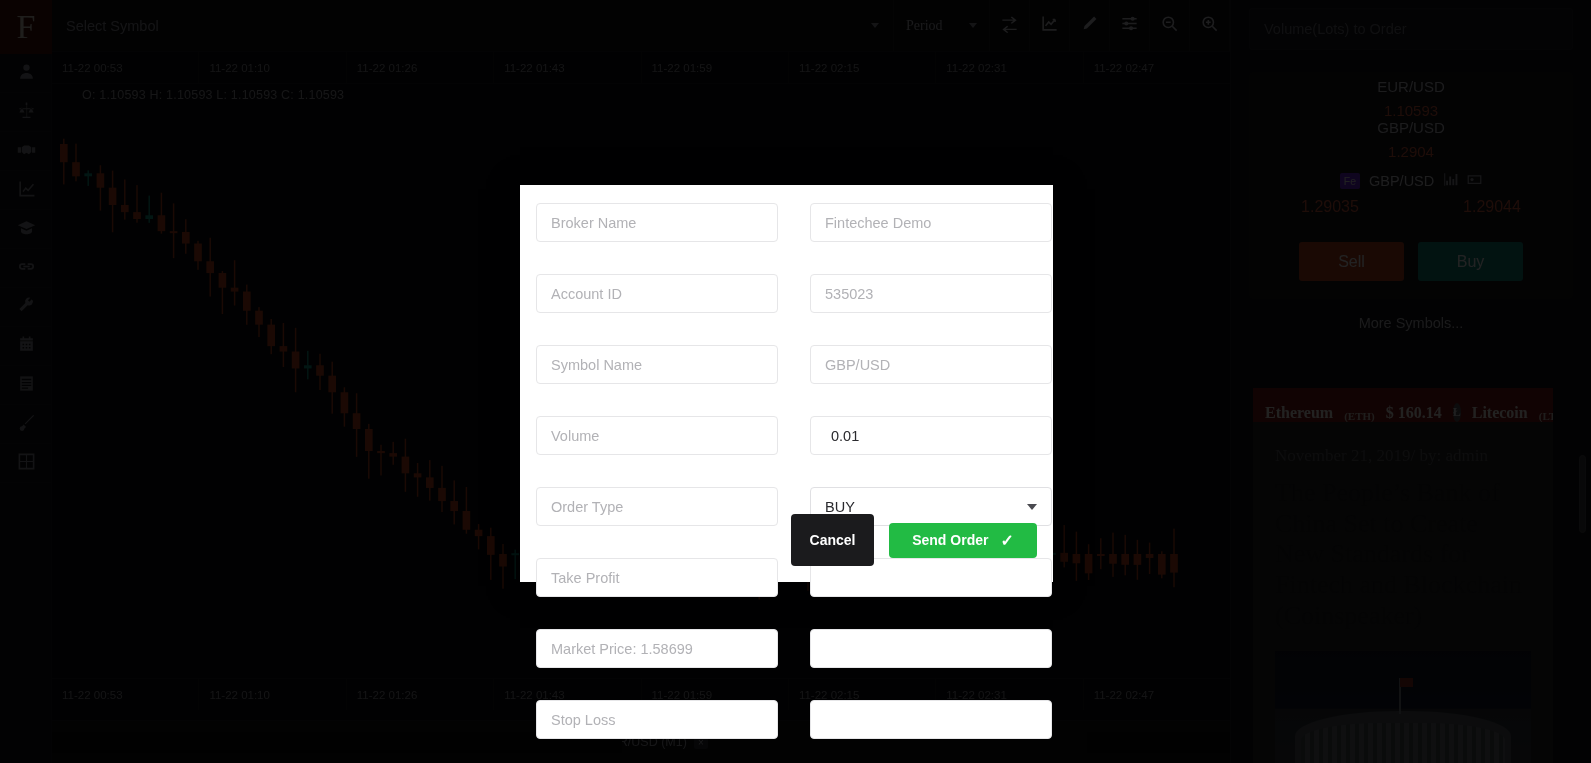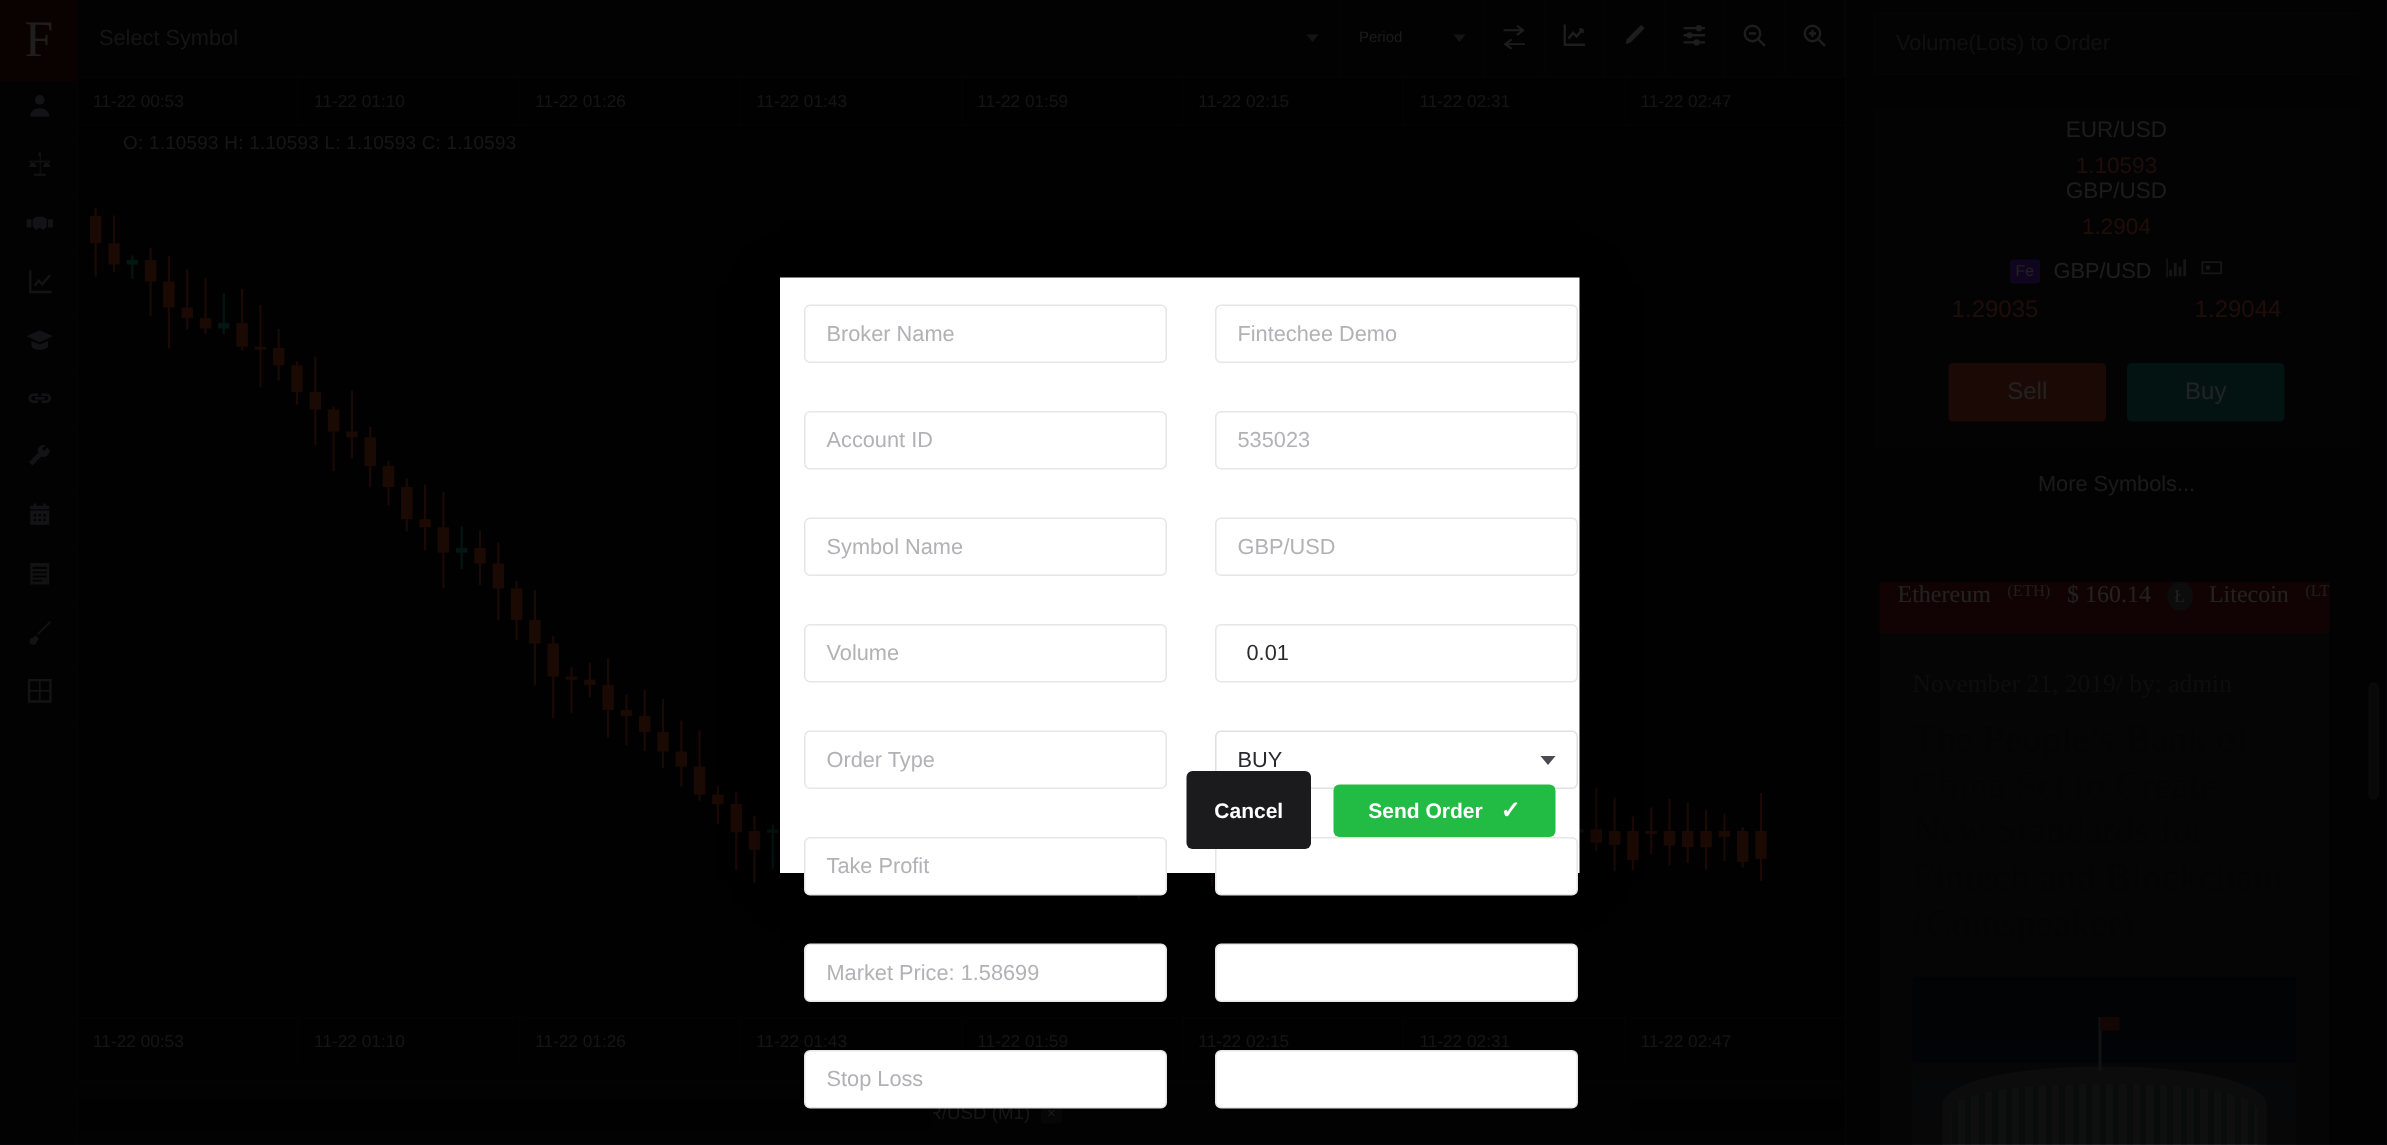--- a/index.html
+++ b/index.html
@@ -65,21 +65,21 @@
     padding: 0 14px;
     border-right: 1px solid #1d1d22;
     color: #8f8f97;
     font-size: 14.5px;
   }
   #period-select {
     width: 96px;
     display: flex; align-items: center; justify-content: space-between;
     padding: 0 12px;
     border-right: 1px solid #1d1d22;
-    color: #b6b6bd; font-size: 10px;
+    color: #b6b6bd; font-size: 14px; font-family: Liberation Serif, serif;
   }
   .caret {
     width: 0; height: 0;
     border-left: 4.5px solid transparent;
     border-right: 4.5px solid transparent;
     border-top: 5px solid #8f8f97;
   }
   .tool-btn {
     width: 40px;
     display: flex; align-items: center; justify-content: center;
@@ -187,26 +187,27 @@
 
   
   #news-card {
     position: absolute; left: 22px; top: 388px;
     width: 300px; height: 375px;
     background: #262628;
     overflow: hidden;
   }
   #ticker {
     height: 34px; background: #7a1a17;
-    display: flex; align-items: flex-start; gap: 11px;
+    display: flex; align-items: flex-end; gap: 11px;
     padding-left: 12px;
     white-space: nowrap; overflow: hidden;
     color: #f1ece7;
     font-family: "Liberation Serif", serif;
     font-size: 16px;
+    font-weight: bold;
   }
   #ticker .sub { font-size: 11px; color: #dcd2cc; }
   #ticker .coin-dot {
     display: inline-block; width: 19px; height: 19px;
     border-radius: 50%; background: #56585c;
     color: #dcdce0; font-size: 12px;
     text-align: center; line-height: 19px;
     font-family: "Liberation Serif", serif;
   }
   #news-meta {

